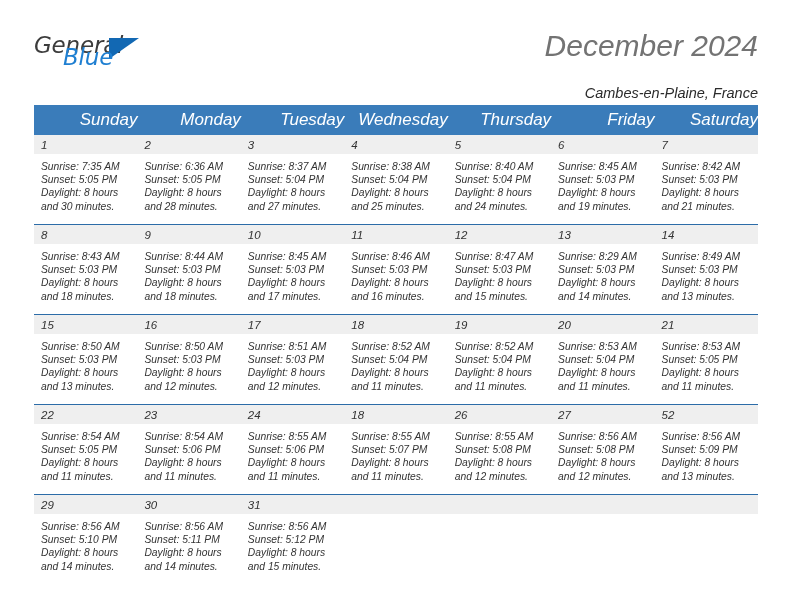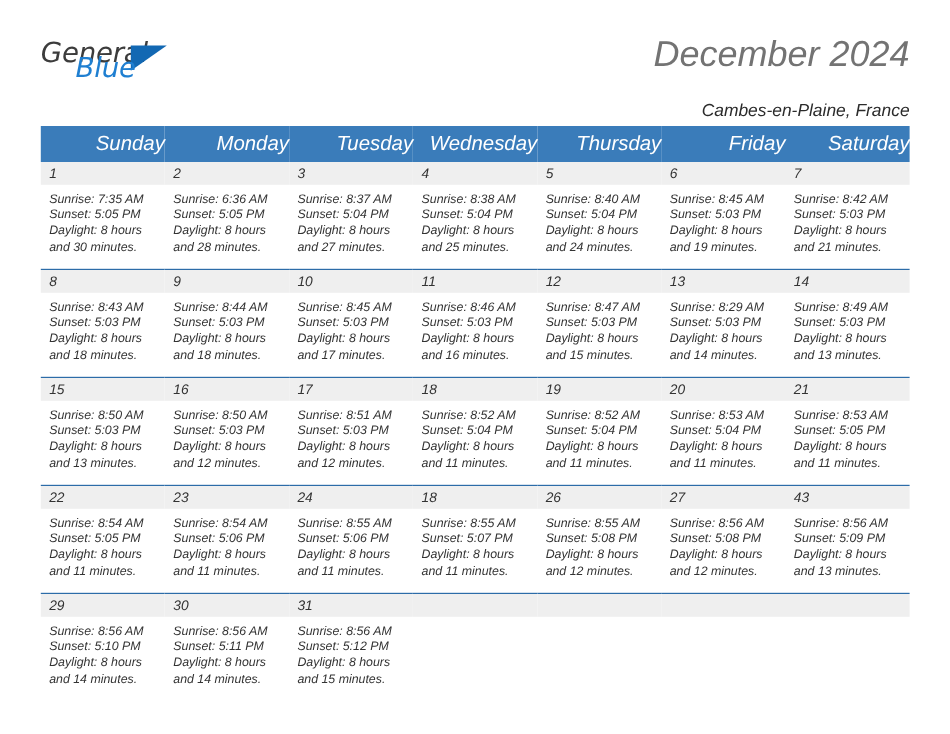--- a/index.html
+++ b/index.html
@@ -483,21 +483,21 @@
             <div class="cell-body">
               <div>Sunrise: 8:56 AM</div>
               <div>Sunset: 5:08 PM</div>
               <div>Daylight: 8 hours</div>
               <div>and 12 minutes.</div>
             </div>
           </div>
         </td>
         <td>
           <div class="cell-inner">
-            <div class="daynum-band">43</div>
+            <div class="daynum-band">52</div>
             <div class="cell-body">
               <div>Sunrise: 8:56 AM</div>
               <div>Sunset: 5:09 PM</div>
               <div>Daylight: 8 hours</div>
               <div>and 13 minutes.</div>
             </div>
           </div>
         </td>
       </tr>
 

